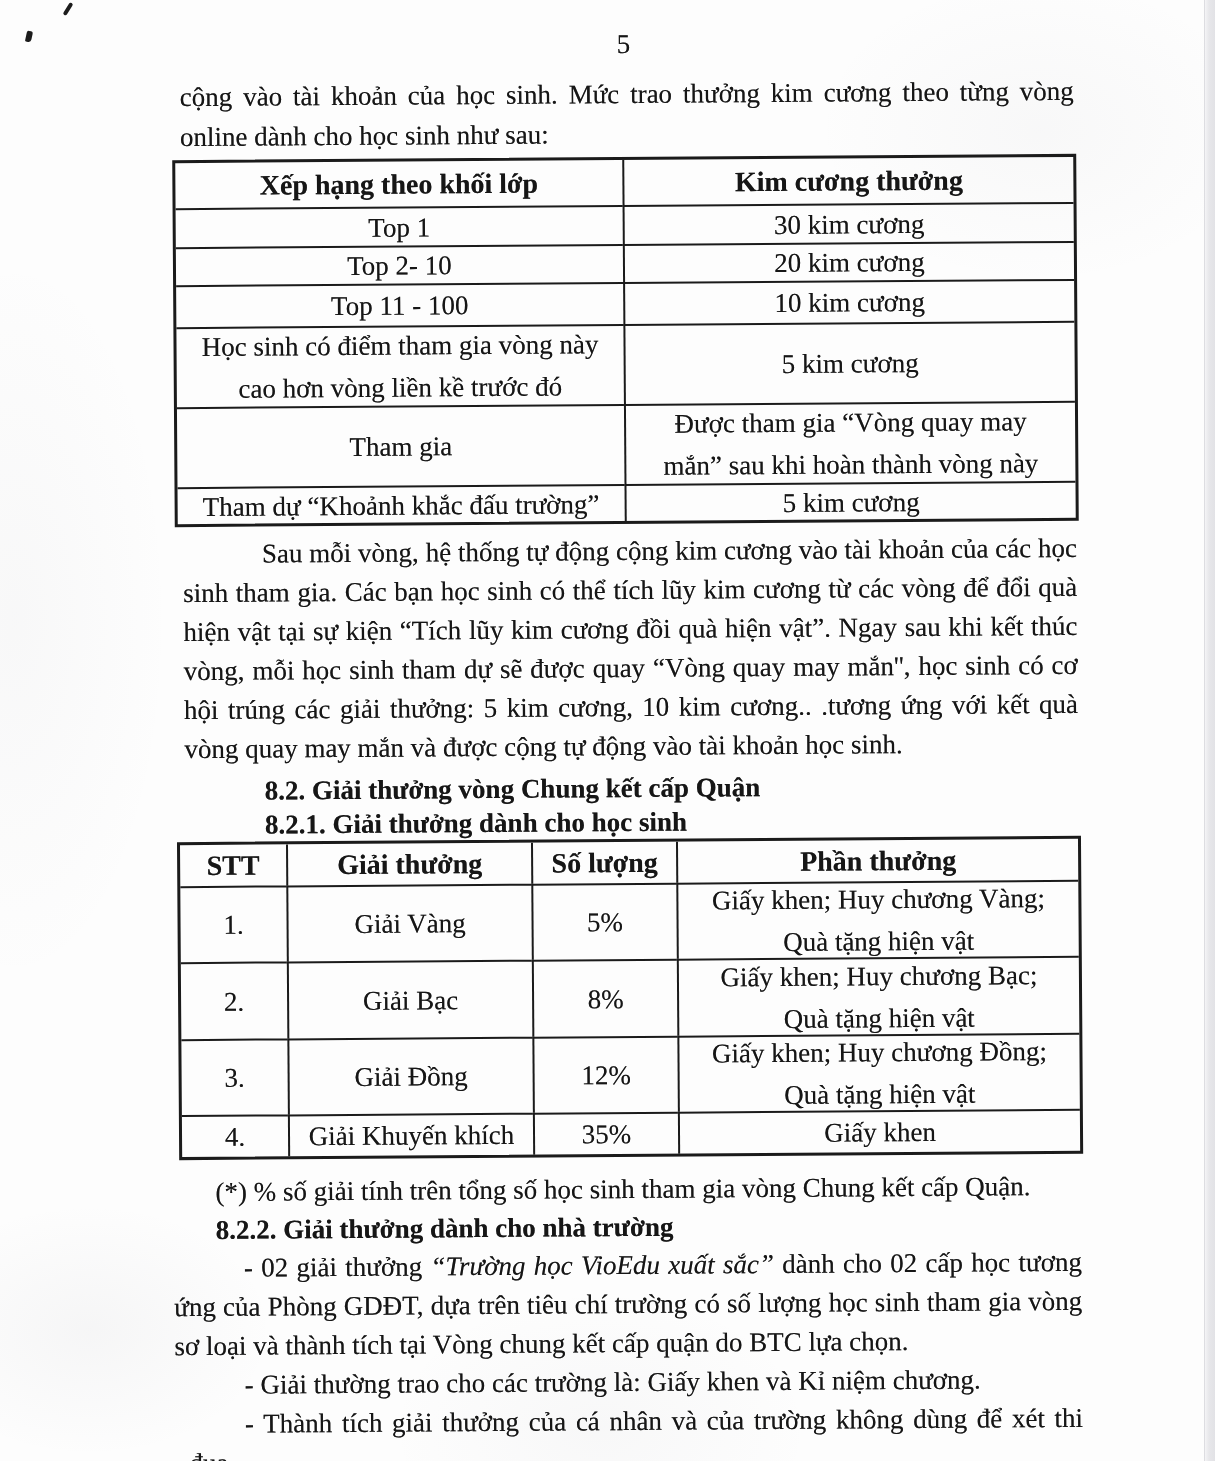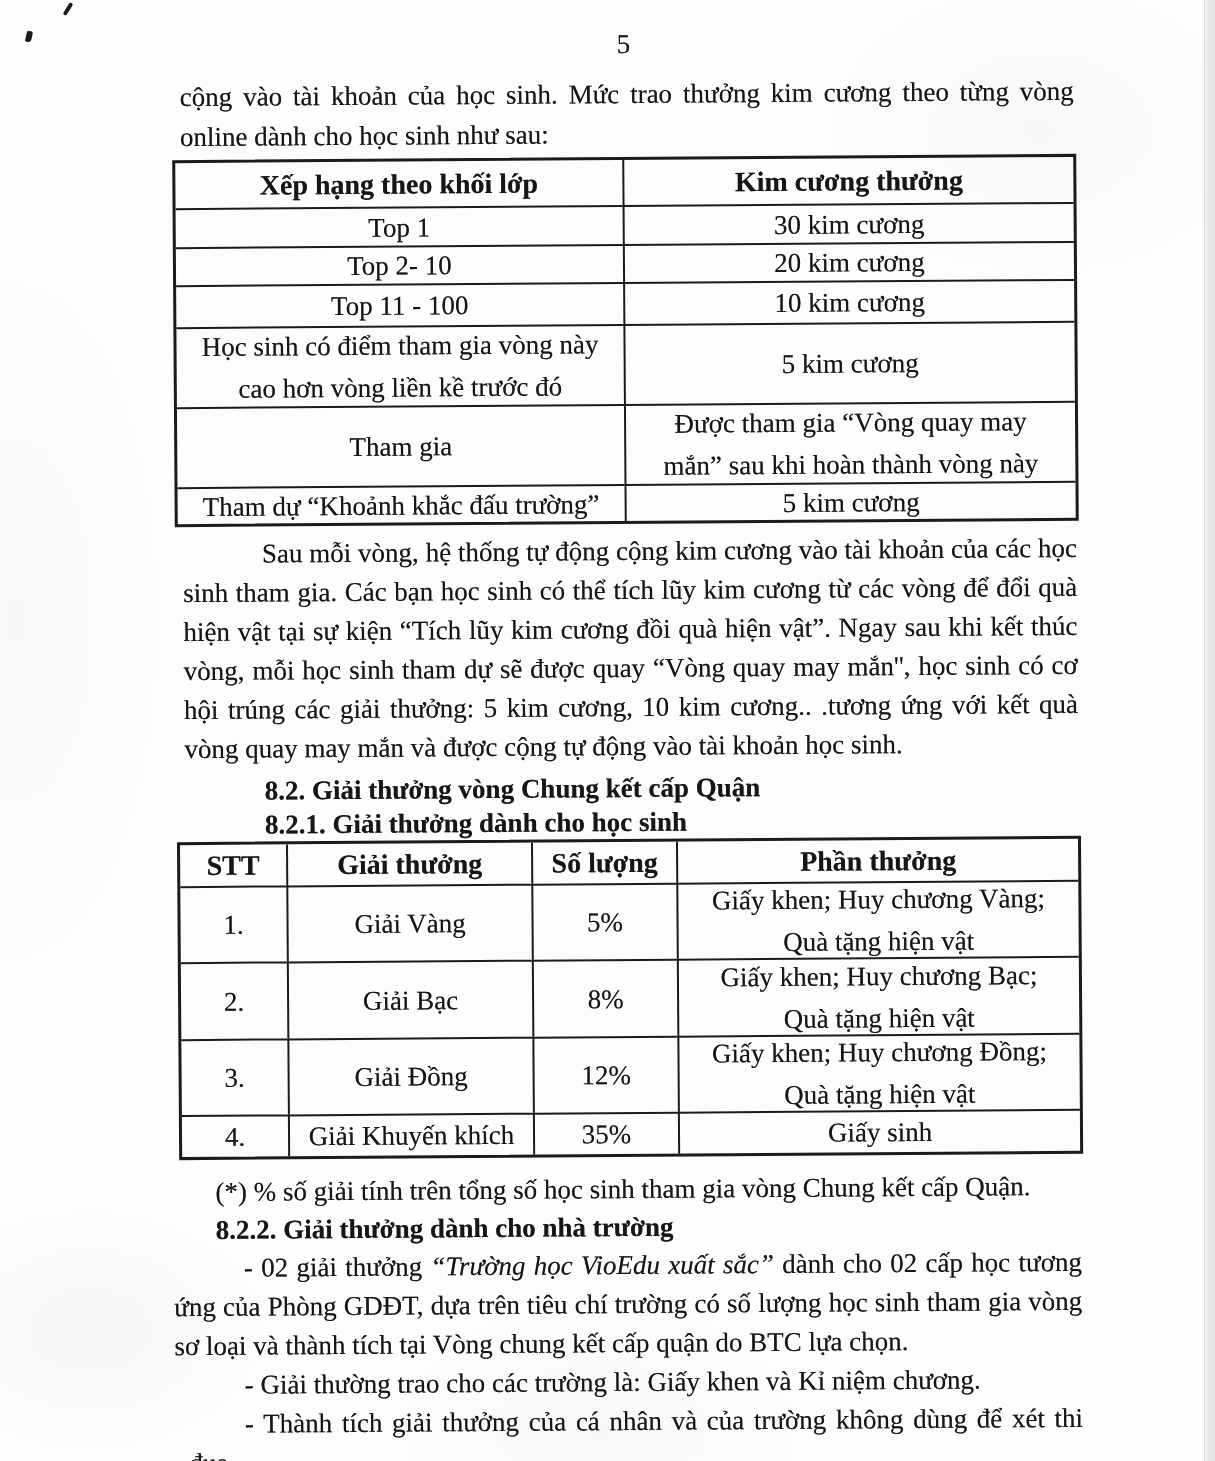--- a/index.html
+++ b/index.html
@@ -140,21 +140,21 @@
       <div class="cell">12%</div>
       <div class="cell">
         <div>Giấy khen; Huy chương Đồng;</div>
         <div>Quà tặng hiện vật</div>
       </div>
 
       <div class="cell c-first">4.</div>
       <div class="cell">Giải Khuyến khích</div>
       <div class="cell">35%</div>
       <div class="cell">
-        <div>Giấy sinh</div>
+        <div>Giấy khen</div>
       </div>
     </div>
 
     <p class="note">(*) % số giải tính trên tổng số học sinh tham gia vòng Chung kết cấp Quận.</p>
 
     <h3 class="heading h-822">8.2.2. Giải thưởng dành cho nhà trường</h3>
 
     <p class="bullet bullet-1"><span>- 02 giải thưởng </span><span class="italic">“Trường học VioEdu xuất sắc”</span><span> dành cho 02 cấp học tương ứng của Phòng GDĐT, dựa trên tiêu chí trường có số lượng học sinh tham gia vòng sơ loại và thành tích tại Vòng chung kết cấp quận do BTC lựa chọn.</span></p>
 
     <p class="bullet bullet-2">- Giải thường trao cho các trường là: Giấy khen và Kỉ niệm chương.</p>

